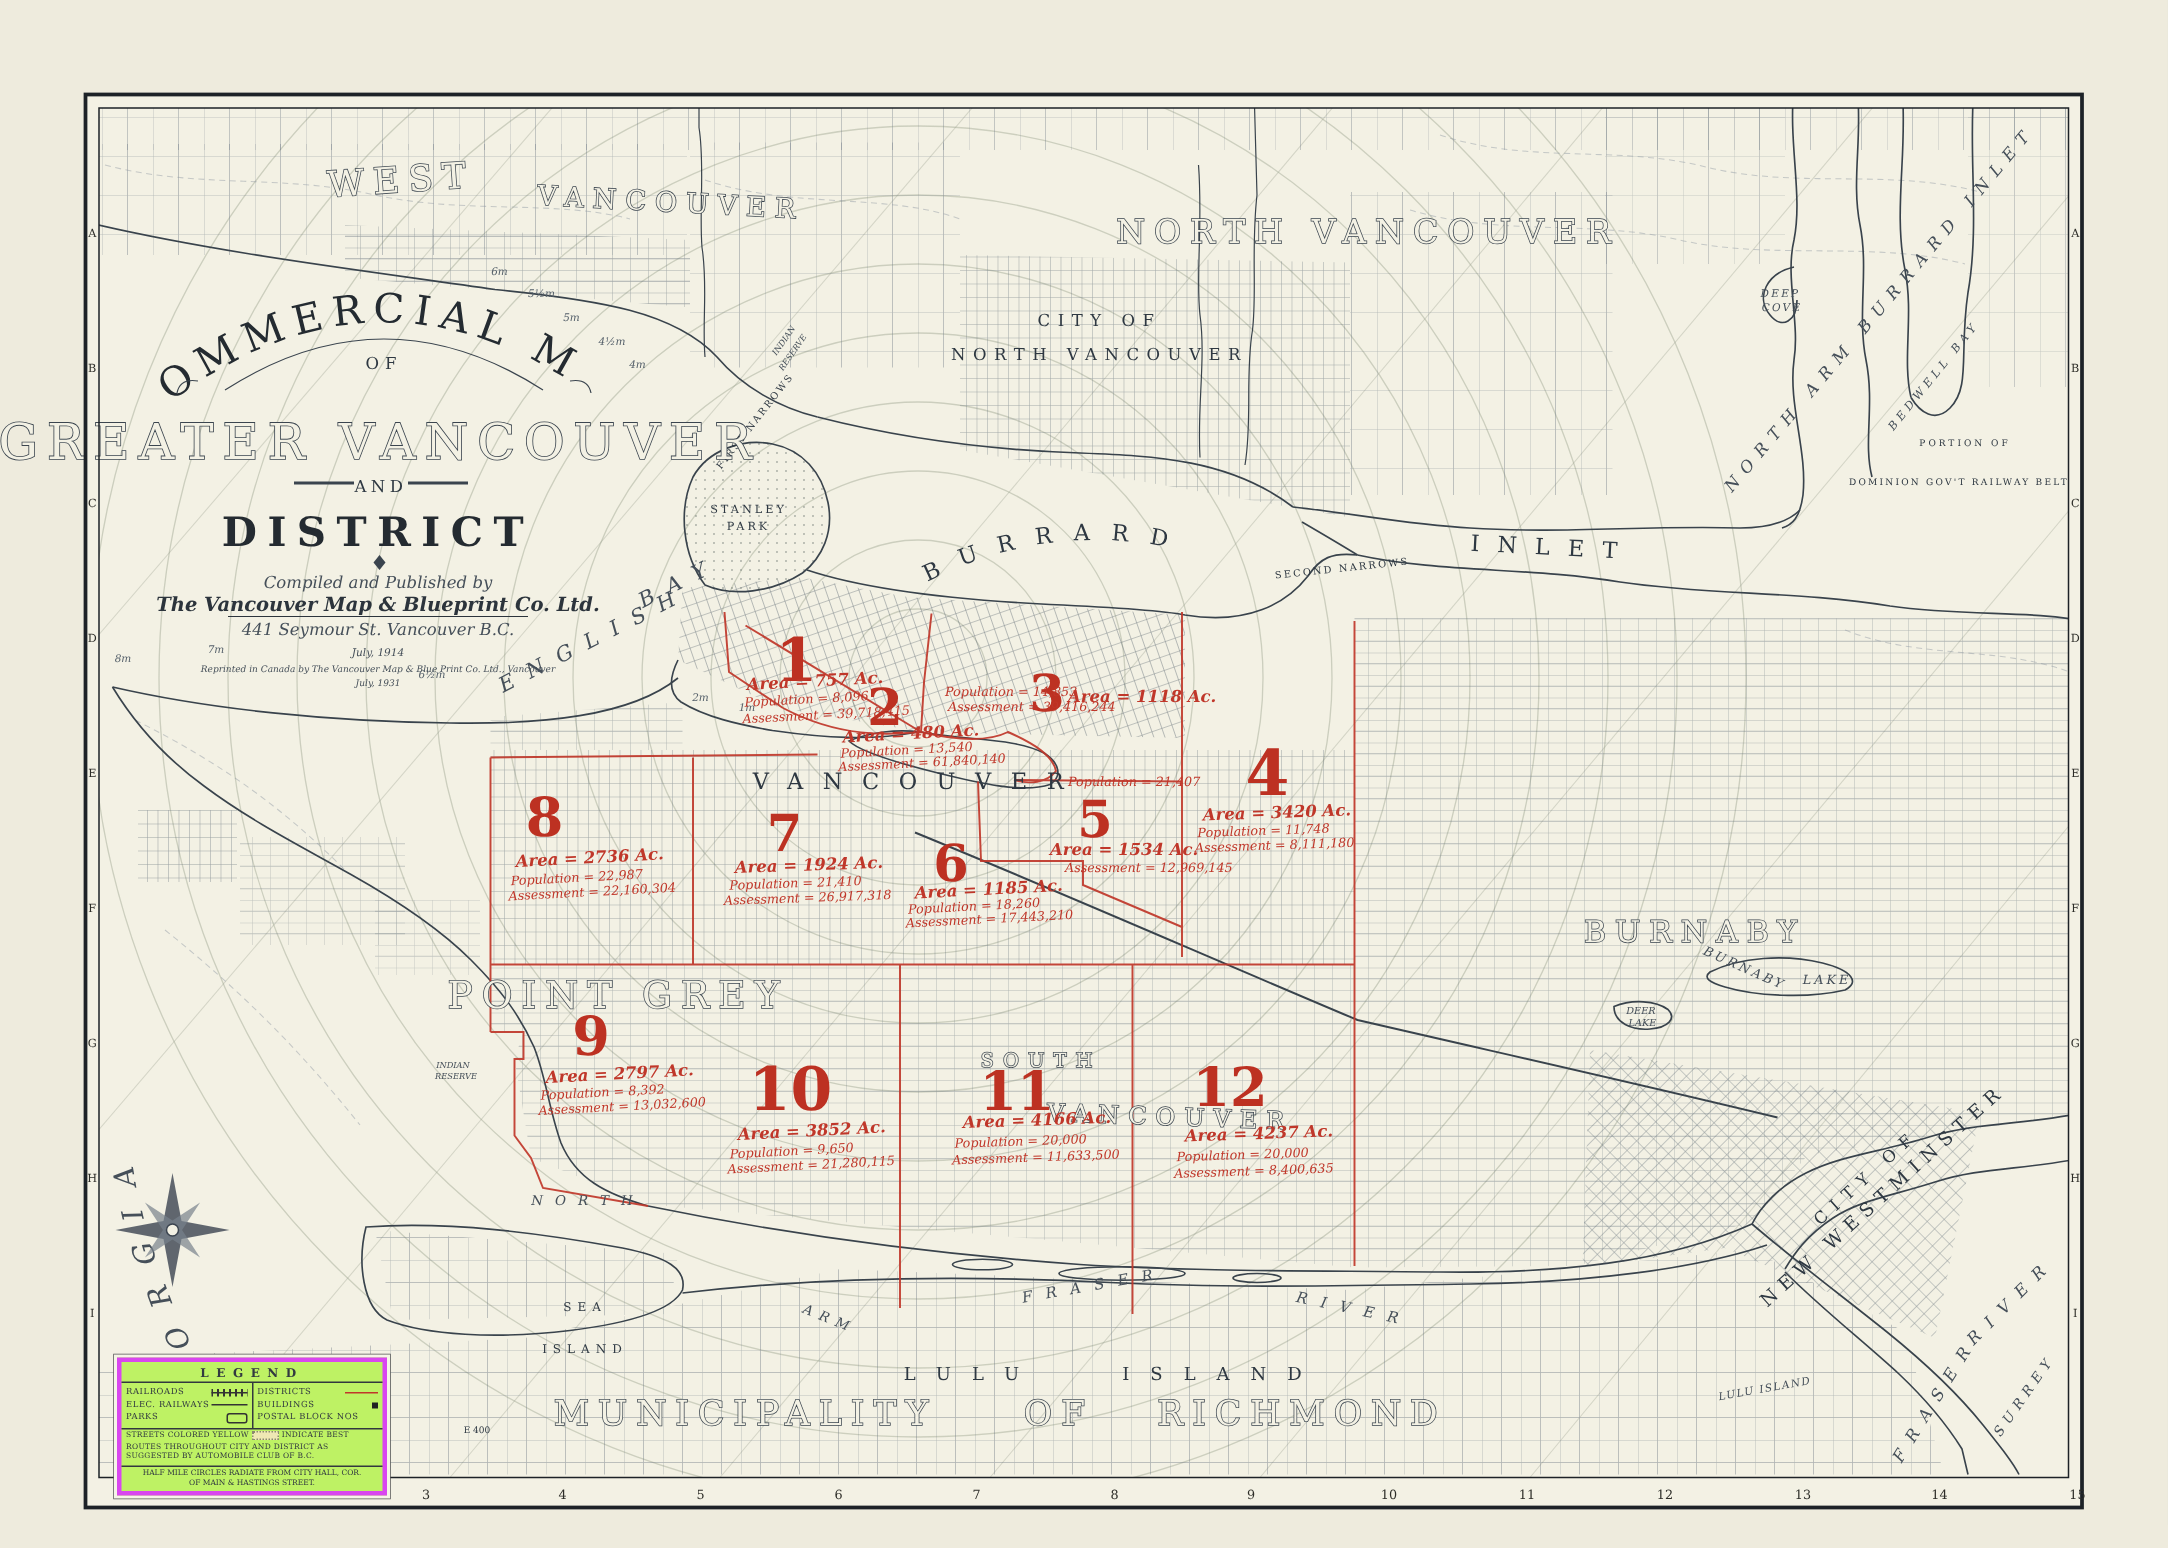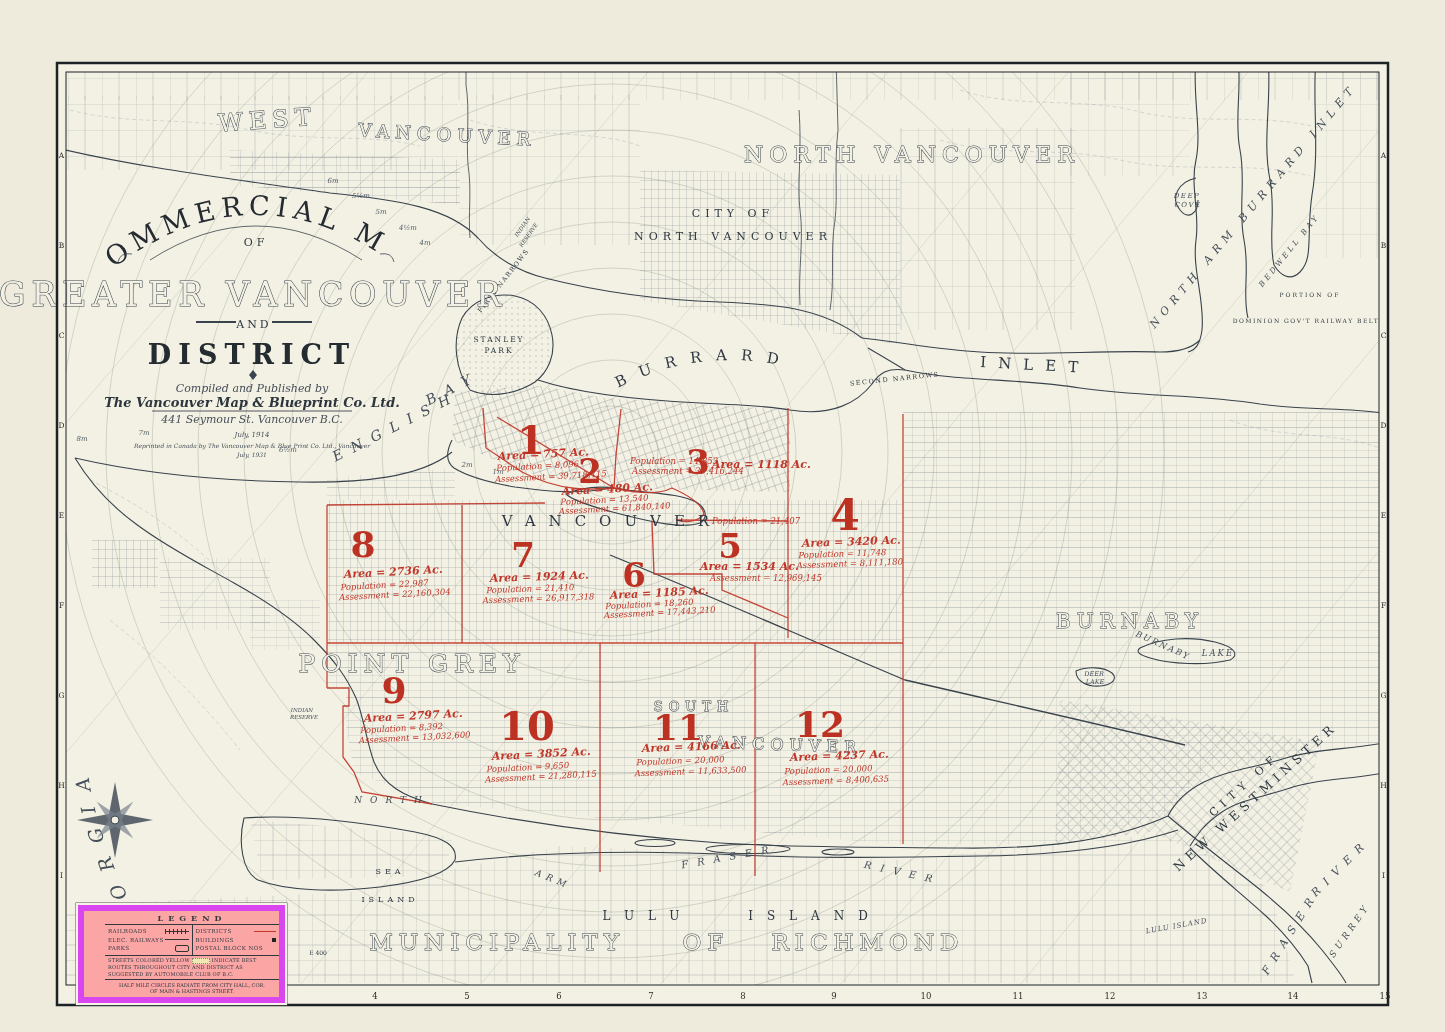--- a/index.html
+++ b/index.html
@@ -10,22 +10,22 @@
   svg{position:absolute;left:0;top:0;}
   svg text{font-family:"DejaVu Serif","Liberation Serif",serif;}
   .hollow{fill:#f3f1e4;stroke:#3b454f;stroke-width:1;paint-order:stroke;letter-spacing:6px;}
   .solid{fill:#2e3842;}
   .lit{font-style:italic;fill:#454f59;}
   .rA{font-style:italic;font-weight:bold;font-size:11px;fill:#c0372a;}
   .rB{font-style:italic;font-size:8.5px;fill:#c0372a;}
   .rnum{font-weight:bold;fill:#bd3122;}
   .bl{font-size:7.5px;fill:#2d2d28;}
   .bn{font-size:8.5px;fill:#2d2d28;}
-  .legend{position:absolute;left:78px;top:905px;width:174px;background:#fca5a5;border:6px solid #d946ef;
-          box-shadow:0 0 0 2px #f6f4e8, 0 0 0 2.5px #555;color:#323a40;padding-left:21px;}
+  .legend{position:absolute;left:78px;top:905px;width:174px;background:#bef264;border:3px solid #d946ef;
+          box-shadow:0 0 0 2px #f6f4e8, 0 0 0 2.5px #555;color:#323a40;}
   .legend .ttl{text-align:center;font-size:8px;letter-spacing:5px;font-weight:bold;padding:2px 0 1px;}
   .legend .cols{display:flex;border-top:1px solid #32383e;}
   .legend .col{flex:1;padding:2px 3px;font-size:5.6px;line-height:1.55;letter-spacing:.4px;}
   .legend .row{display:flex;justify-content:space-between;align-items:center;}
   .legend .sym{display:inline-block;}
   .legend .note{border-top:1px solid #32383e;font-size:5px;padding:1.5px 3px;line-height:1.35;letter-spacing:.2px;}
   .legend .note2{border-top:1px solid #32383e;font-size:5px;padding:1.5px 10px;text-align:center;line-height:1.35;}
   .swYellow{display:inline-block;width:16px;height:4px;background:#efe8b4;border:.5px dotted #8a8a70;vertical-align:middle;margin:0 2px;}
   .symRail{width:24px;height:5px;position:relative;}
   .symRail:before{content:"";position:absolute;left:0;right:0;top:2px;border-top:1px solid #333;}

